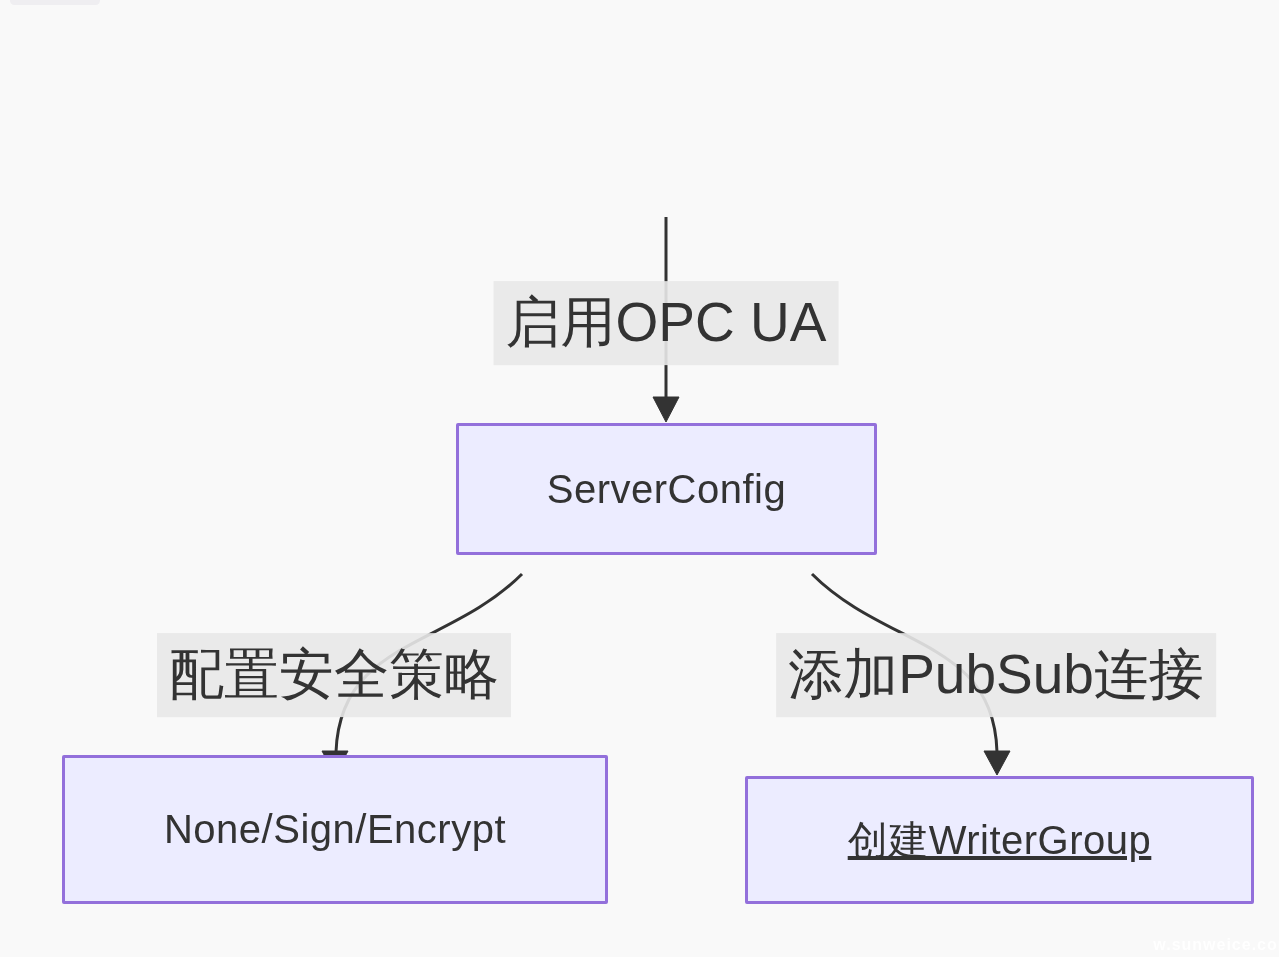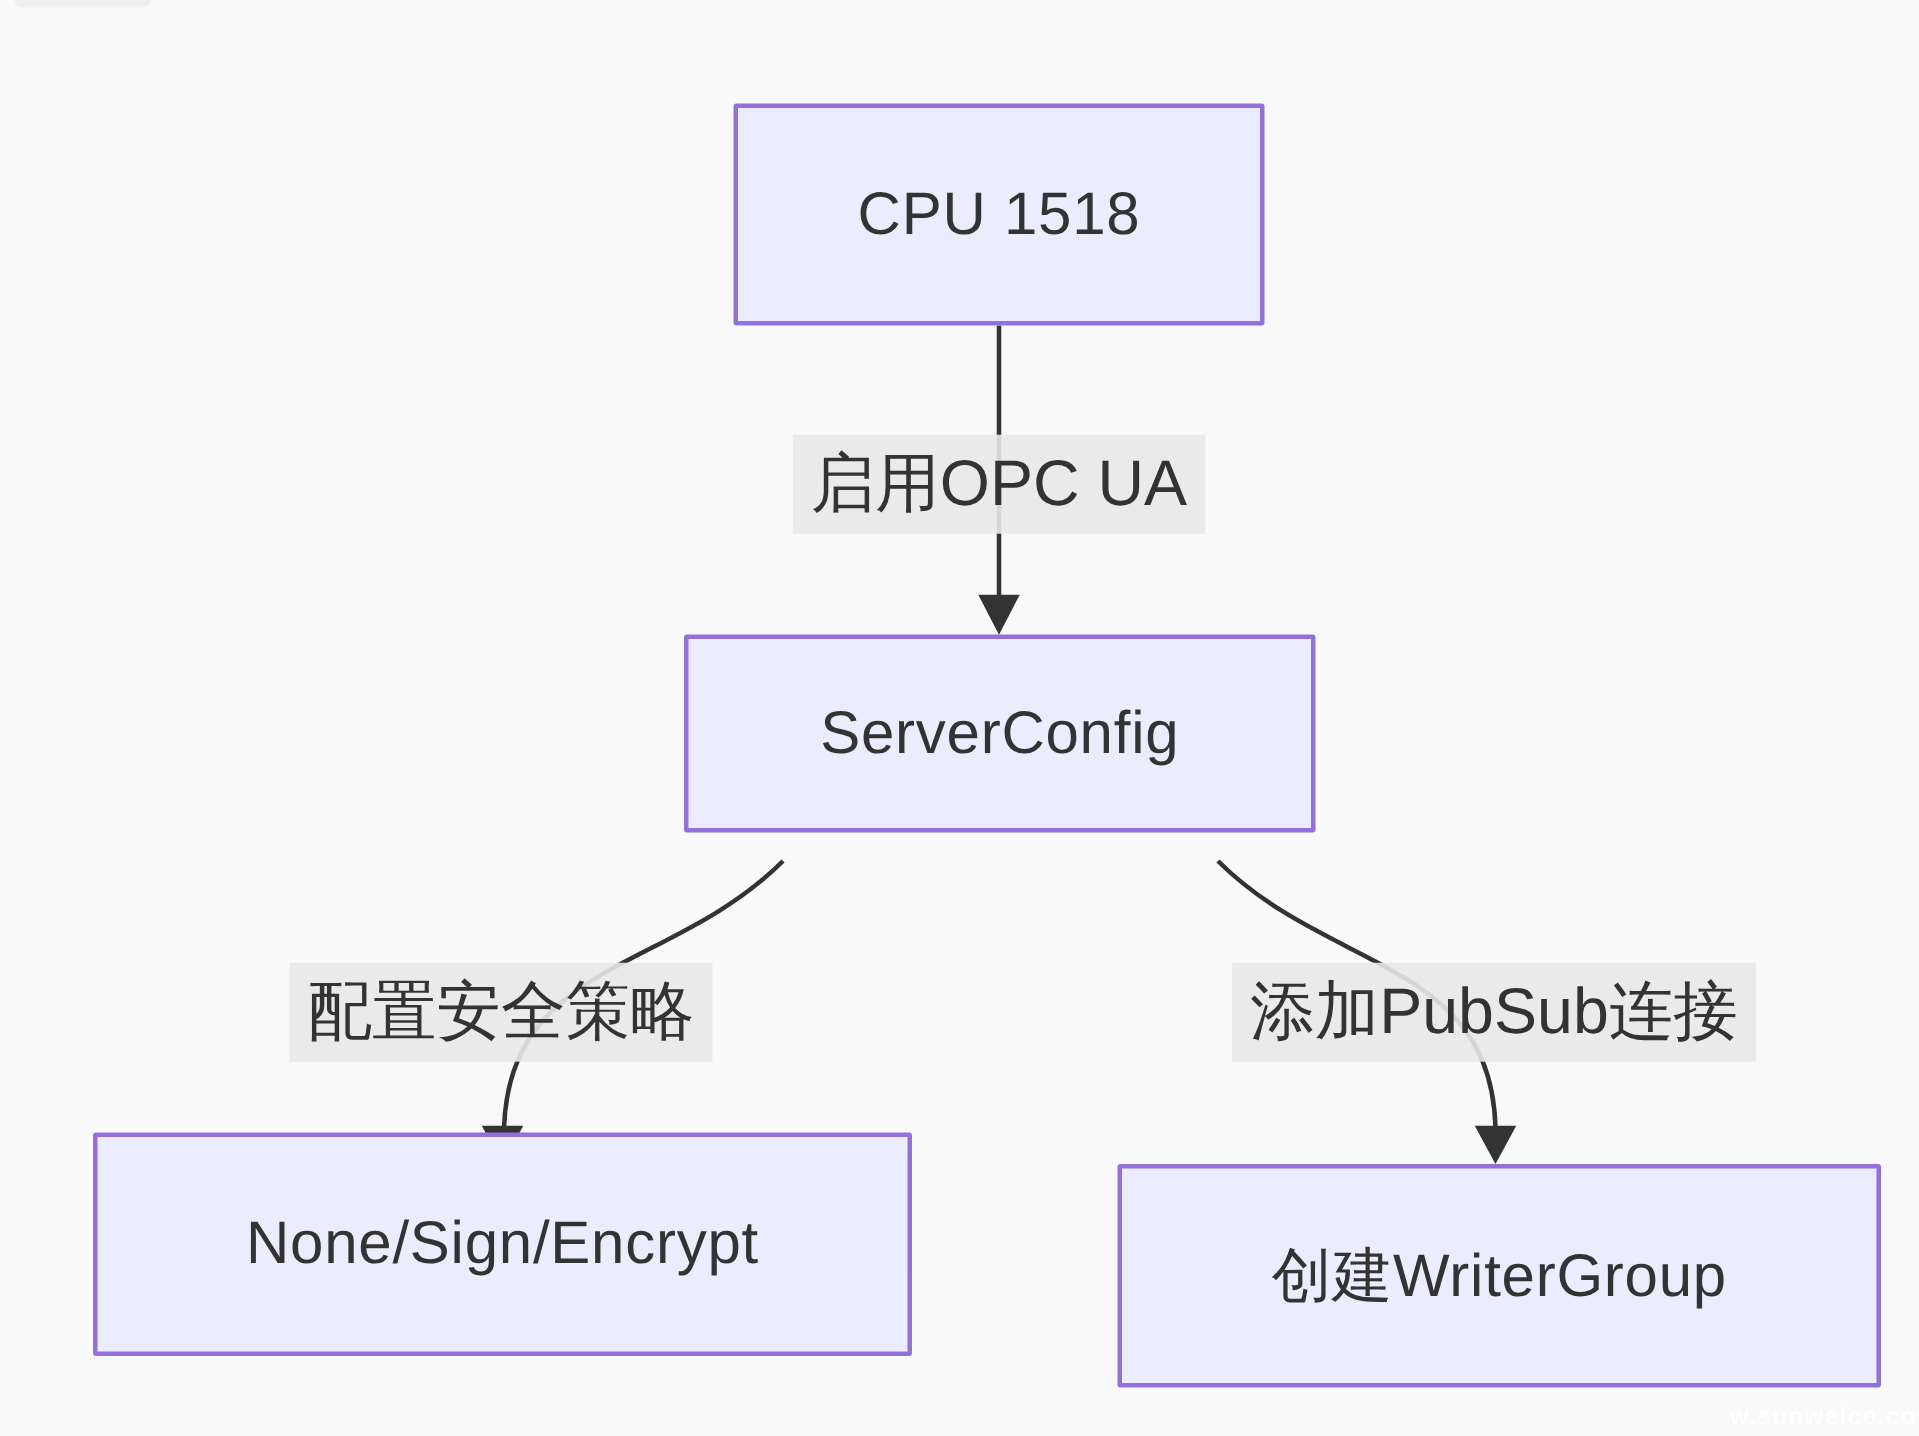--- a/index.html
+++ b/index.html
@@ -48,21 +48,21 @@
     justify-content: center;
     color: var(--text);
     font-size: 40px;
     letter-spacing: 0.5px;
   }
   .edge-label {
     position: absolute;
     transform: translate(-50%, -50%);
     background: rgba(232, 232, 232, 0.9);
     color: var(--text);
-    font-size: 43px;
+    font-size: 55px;
     line-height: 1.45;
     padding: 2px 12px;
     white-space: nowrap;
   }
   .watermark {
     position: absolute;
     right: -14px;
     bottom: 3px;
     color: rgba(255, 255, 255, 0.9);
     font-size: 16px;
@@ -92,33 +92,30 @@
     <path class="edge-path" d="M 666 217 L 666 400"></path>
     <polygon class="arrowhead" points="653,397 679,397 666,422"></polygon>
 
     <path class="edge-path" d="M 522 574 C 448 648, 340 640, 336 752"></path>
     <polygon class="arrowhead" points="322,751 348,751 335,775"></polygon>
 
     <path class="edge-path" d="M 812 574 C 886 648, 994 640, 997 752"></path>
     <polygon class="arrowhead" points="984,751 1010,751 997,775"></polygon>
   </svg>
 
-  <div class="node" style="left:489px; top:69px; width:354px; height:148px;">
-    <span>CPU 1518</span>
-  </div>
 
   <div class="node" style="left:456px; top:423px; width:421px; height:132px;">
     <span>ServerConfig</span>
   </div>
 
   <div class="node" style="left:62px; top:755px; width:546px; height:149px;">
     <span>None/Sign/Encrypt</span>
   </div>
 
-  <div class="node" style="left:745px; top:776px; width:509px; height:149px;">
+  <div class="node" style="left:745px; top:776px; width:509px; height:128px;text-decoration:underline;">
     <span>创建WriterGroup</span>
   </div>
 
   <div class="edge-label" style="left:666px; top:323px;">启用OPC UA</div>
 
   <div class="edge-label" style="left:334px; top:675px;">配置安全策略</div>
 
   <div class="edge-label" style="left:996px; top:675px;">添加PubSub连接</div>
 
   <div class="watermark">w.sunweice.com</div>

